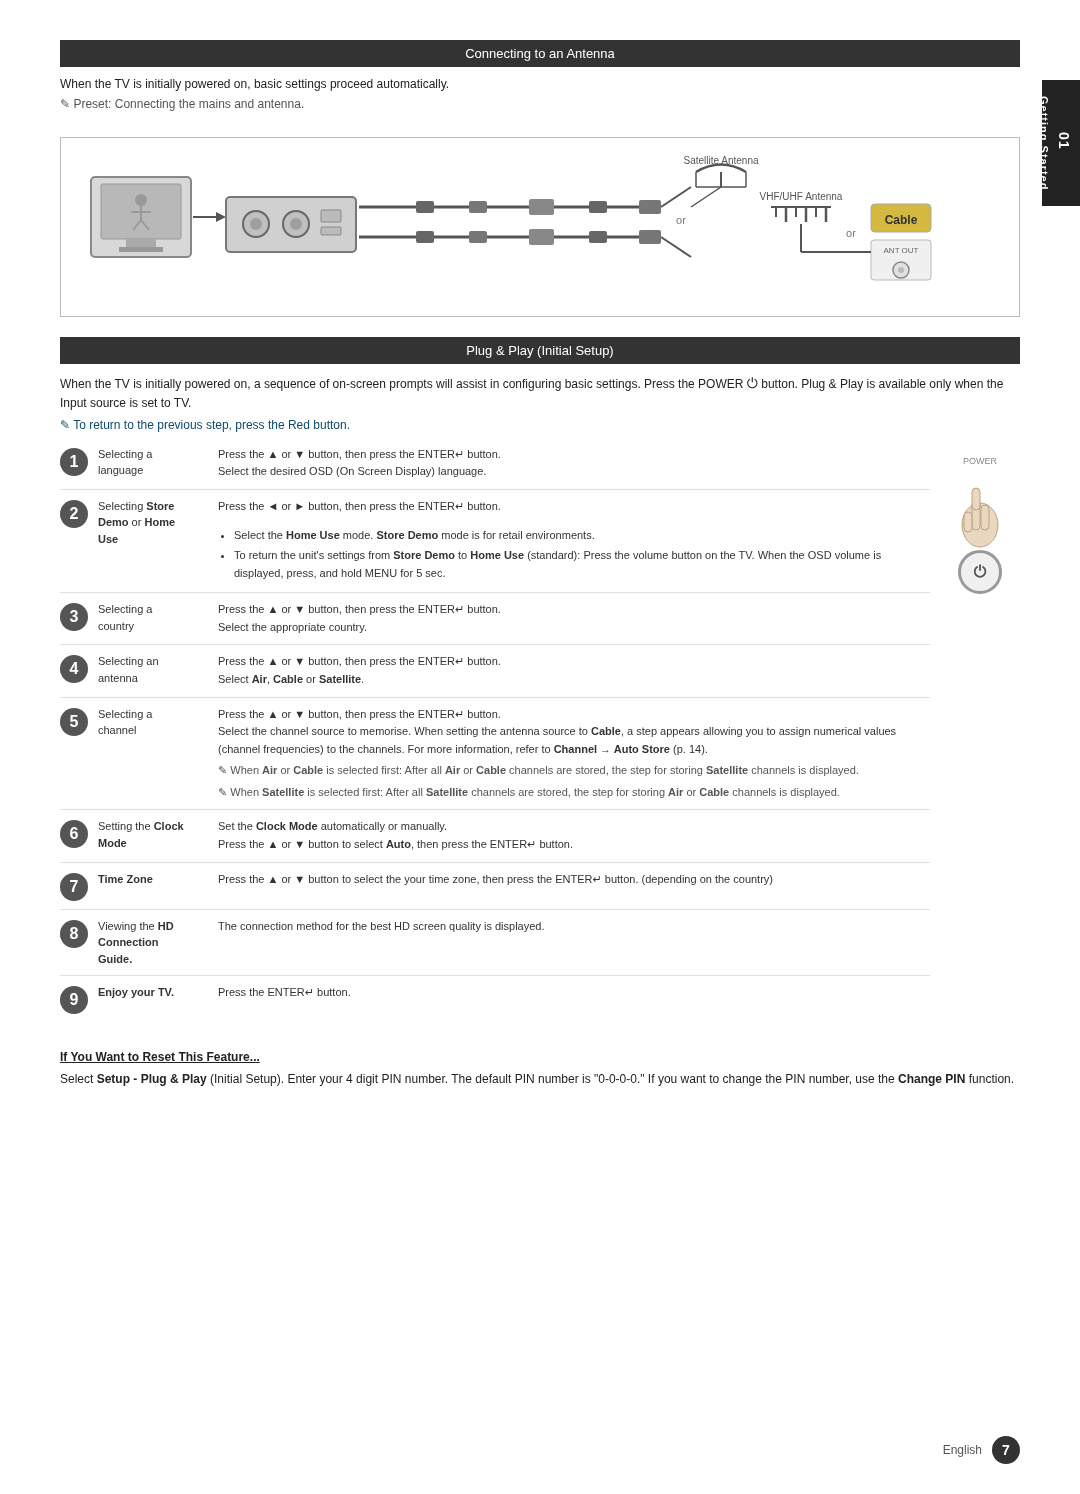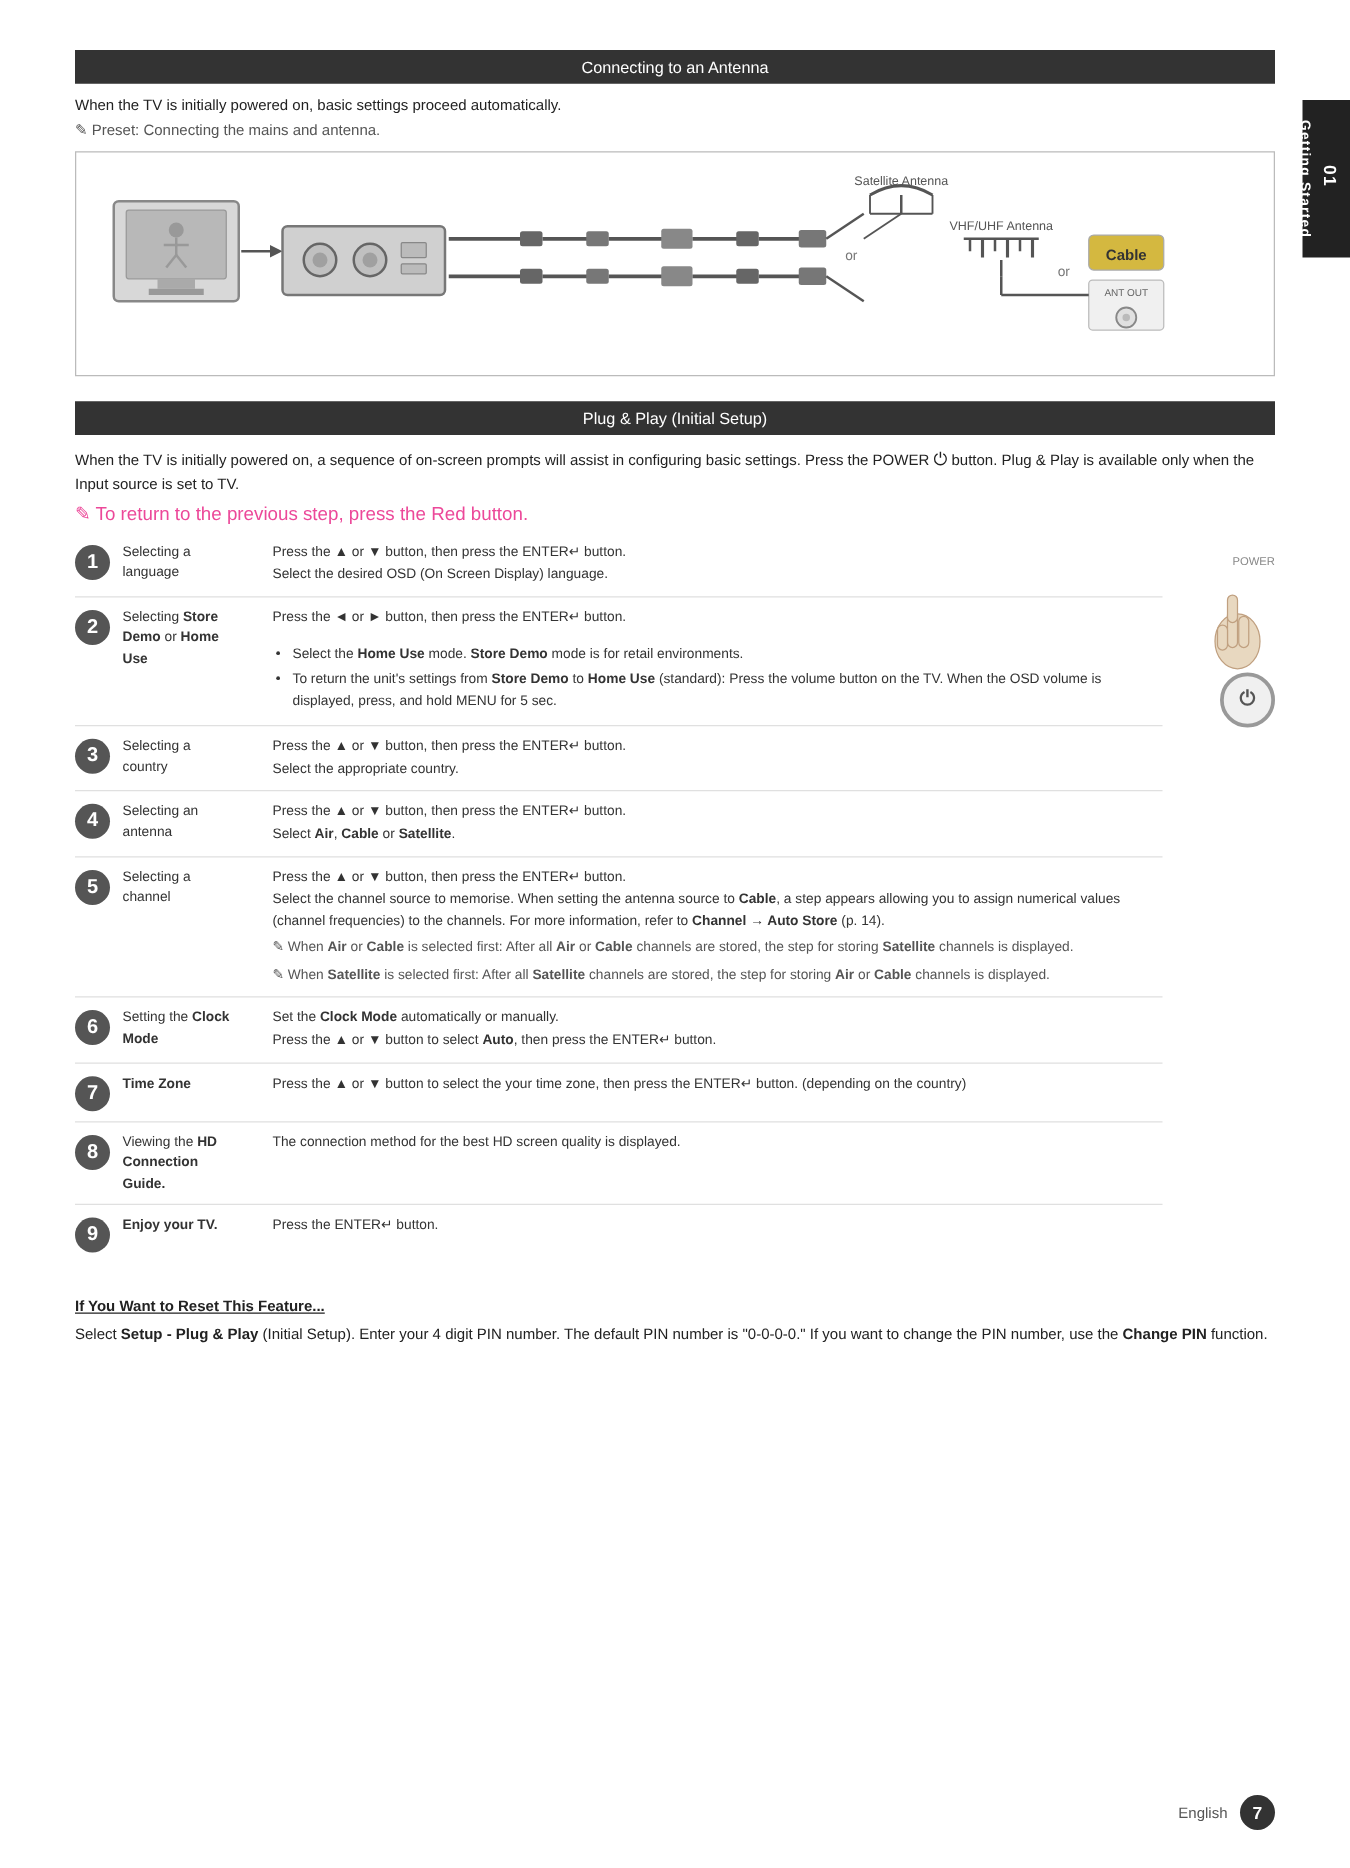--- a/index.html
+++ b/index.html
@@ -60,21 +60,21 @@
     }
 
     
     .intro-text {
       font-size: 12px;
       margin-bottom: 4px;
       line-height: 1.5;
     }
     .preset-text {
       font-size: 12px;
-      margin-bottom: 10px;
+      margin-bottom: 26px;
       color: #555;
     }
     .preset-text::before {
       content: "✎ ";
     }
 
     
     .antenna-diagram {
       border: 1px solid #bbb;
       padding: 14px 20px 14px 20px;
@@ -87,22 +87,22 @@
       min-height: 160px;
     }
 
     
     .plug-play-intro {
       font-size: 12px;
       line-height: 1.6;
       margin-bottom: 4px;
     }
     .plug-play-note {
-      font-size: 15px;
-      color: #ec4899;
+      font-size: 12px;
+      color: #0c4a6e;
       margin-bottom: 14px;
     }
     .plug-play-note::before {
       content: "✎ ";
     }
 
     
     .steps-container {
       display: flex;
       gap: 10px;
@@ -176,21 +176,21 @@
     .interrupt-note::before {
       content: "✎ ";
     }
 
     
     .power-illus {
       width: 80px;
       flex-shrink: 0;
       display: flex;
       flex-direction: column;
-      align-items: flex-end;
+      align-items: center;
       justify-content: flex-start;
       padding-top: 10px;
     }
     .power-circle {
       width: 44px;
       height: 44px;
       border-radius: 50%;
       border: 3px solid #999;
       background: #f0f0f0;
       display: flex;

